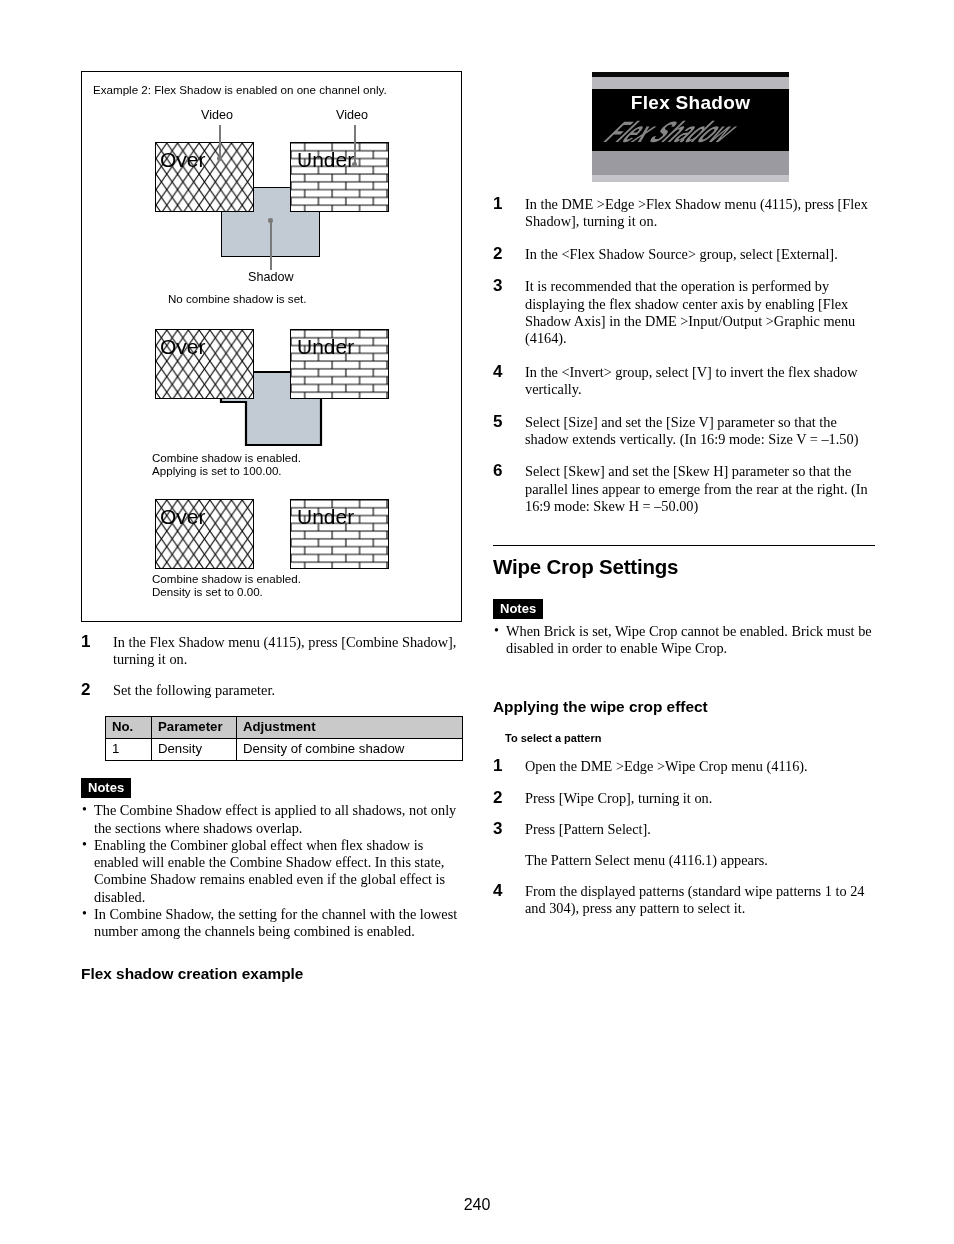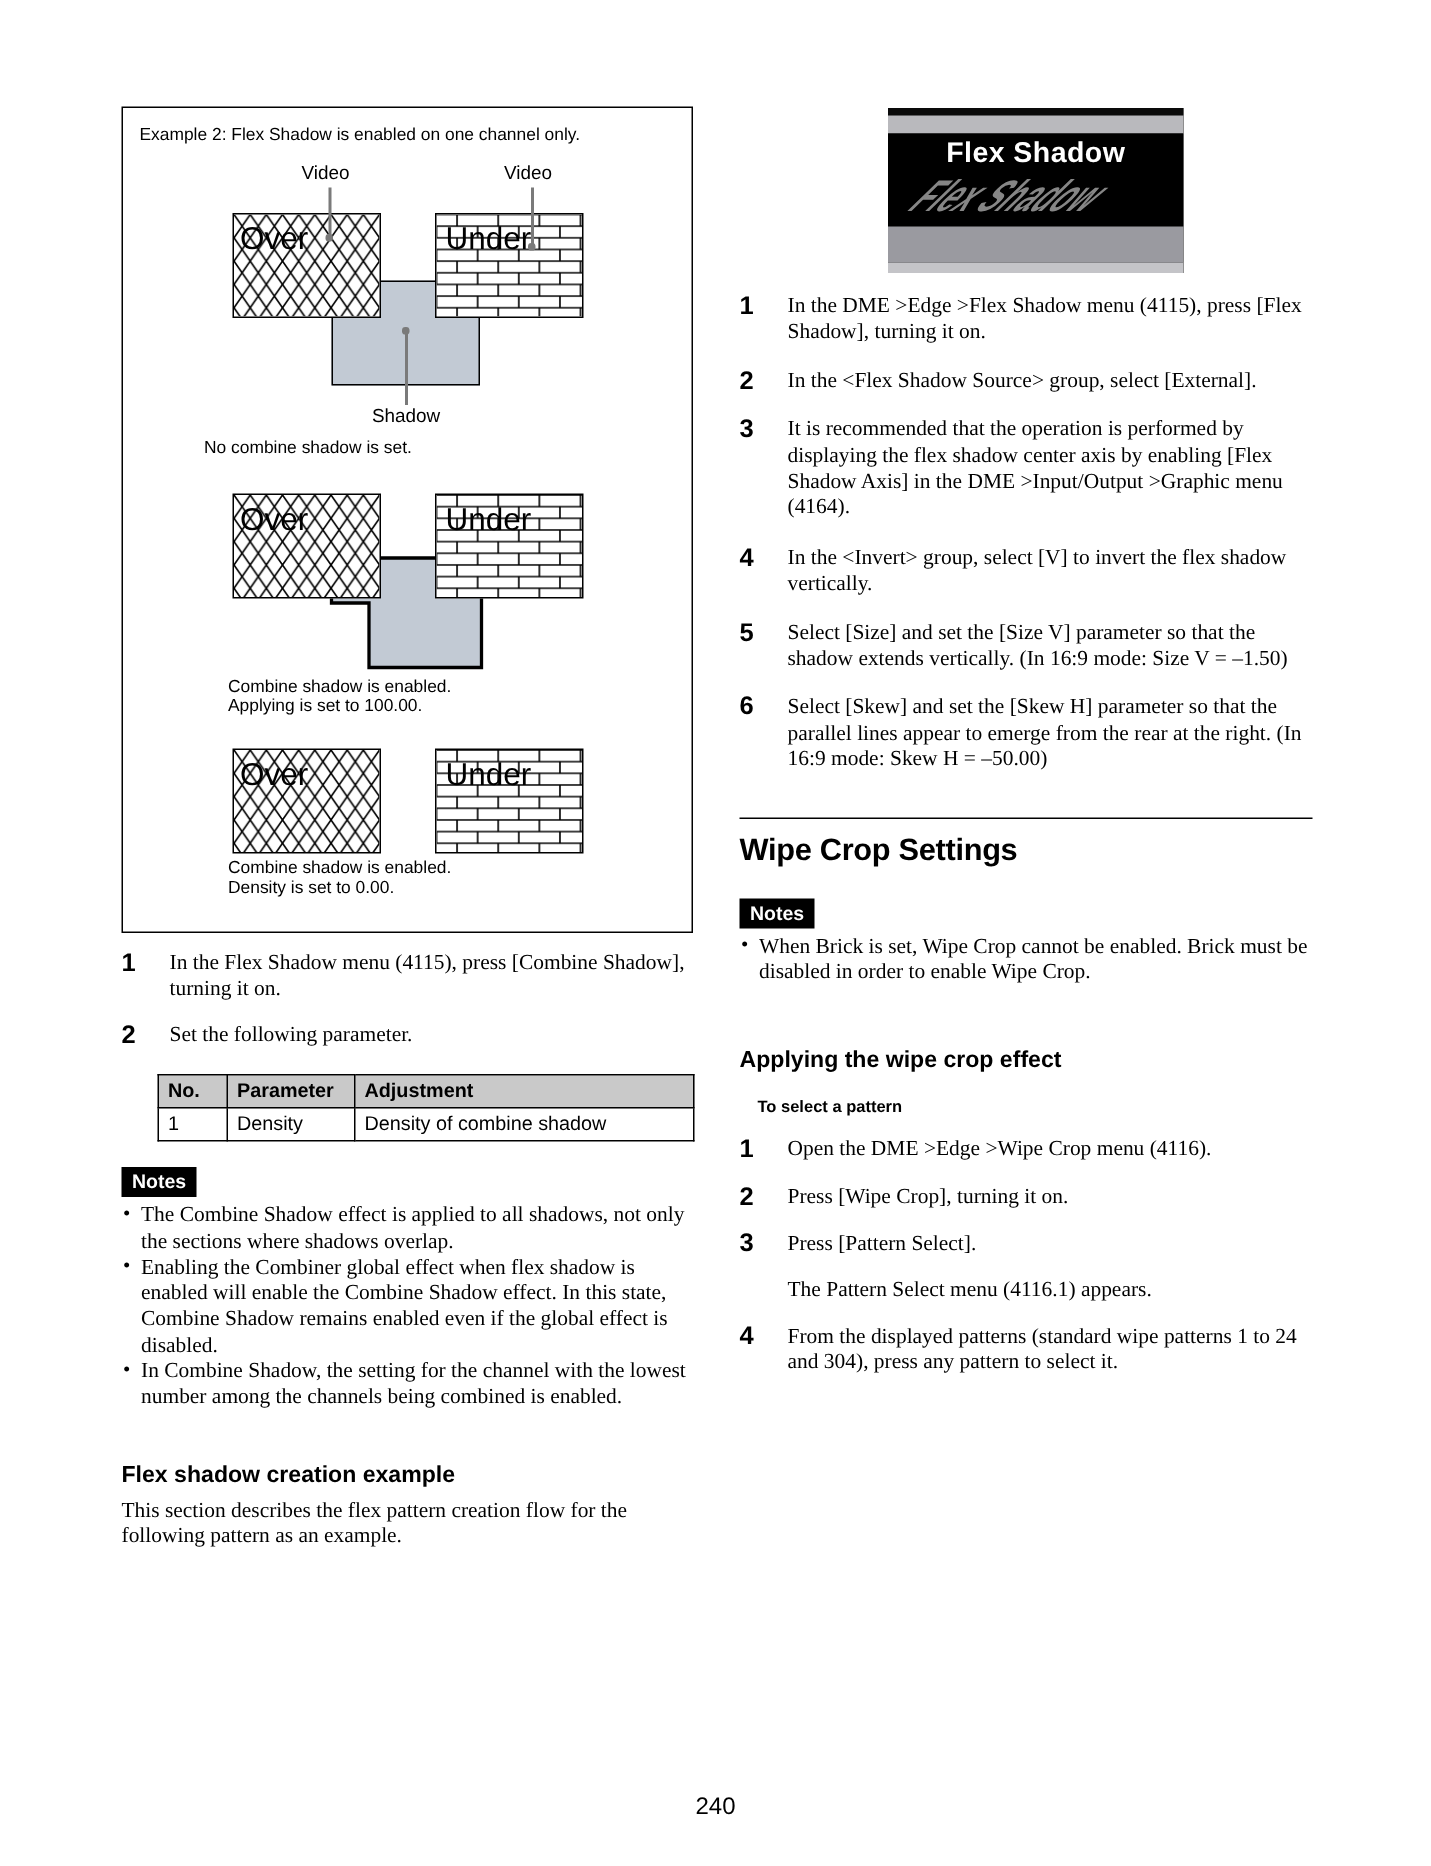--- a/index.html
+++ b/index.html
@@ -185,21 +185,21 @@
         </defs>
         <rect width="99" height="70" fill="url(#bk1)"></rect>
       </svg>
     </div>
     <div class="boxlabel" style="left:215px; top:76px;">Under</div>
 
     <div class="shadowbox" style="left:139px; top:115px; width:99px; height:70px;"></div>
     <div class="leader-dot" style="left:186px; top:146px;"></div>
     <div class="leader" style="left:188px; top:148px; height:50px;"></div>
     <div class="lbl" style="left:166px; top:198px;">Shadow</div>
-    <div class="lbl-sm" style="left:54px; top:220px;">No combine shadow is set.</div>
+    <div class="lbl-sm" style="left:86px; top:220px;">No combine shadow is set.</div>
 
     <div class="panel" style="left:73px; top:257px; width:99px; height:70px;">
       <svg width="100%" height="100%" viewBox="0 0 99 70" preserveAspectRatio="none">
         <rect width="99" height="70" fill="url(#xh1)"></rect>
       </svg>
     </div>
     <div class="boxlabel" style="left:78px; top:263px;">Over</div>
 
     <div class="panel" style="left:208px; top:257px; width:99px; height:70px;">
       <svg width="100%" height="100%" viewBox="0 0 99 70" preserveAspectRatio="none">
@@ -264,22 +264,21 @@
 
     <div style="margin-top:17px;">
       <span class="notes-badge">Notes</span>
       <ul class="notes">
         <li>The Combine Shadow effect is applied to all shadows, not only the sections where shadows overlap.</li>
         <li>Enabling the Combiner global effect when flex shadow is enabled will enable the Combine Shadow effect. In this state, Combine Shadow remains enabled even if the global effect is disabled.</li>
         <li>In Combine Shadow, the setting for the channel with the lowest number among the channels being combined is enabled.</li>
       </ul>
     </div>
 
-    <h2 class="sub" style="margin-top:34px;">Flex shadow creation example</h2>
-    <div class="body-text" style="margin-top:6px;">This section describes the flex pattern creation flow for the following pattern as an example.</div>
+    <h2 class="sub" style="margin-top:24px;">Flex shadow creation example</h2>
   </div>
 
   <div class="screenshot">
     <div class="ss-band" style="top:0; height:5px; background:#0a0a0a;"></div>
     <div class="ss-band" style="top:5px; height:12px; background:#b9b9bd;"></div>
     <div class="ss-band" style="top:17px; height:62px; background:#000;"></div>
     <div class="ss-reflect">Flex Shadow</div>
     <div class="ss-title">Flex Shadow</div>
     <div class="ss-band" style="top:79px; height:24px; background:#9a9aa0;"></div>
     <div class="ss-band" style="top:103px; height:7px; background:#c4c4c8;"></div>

